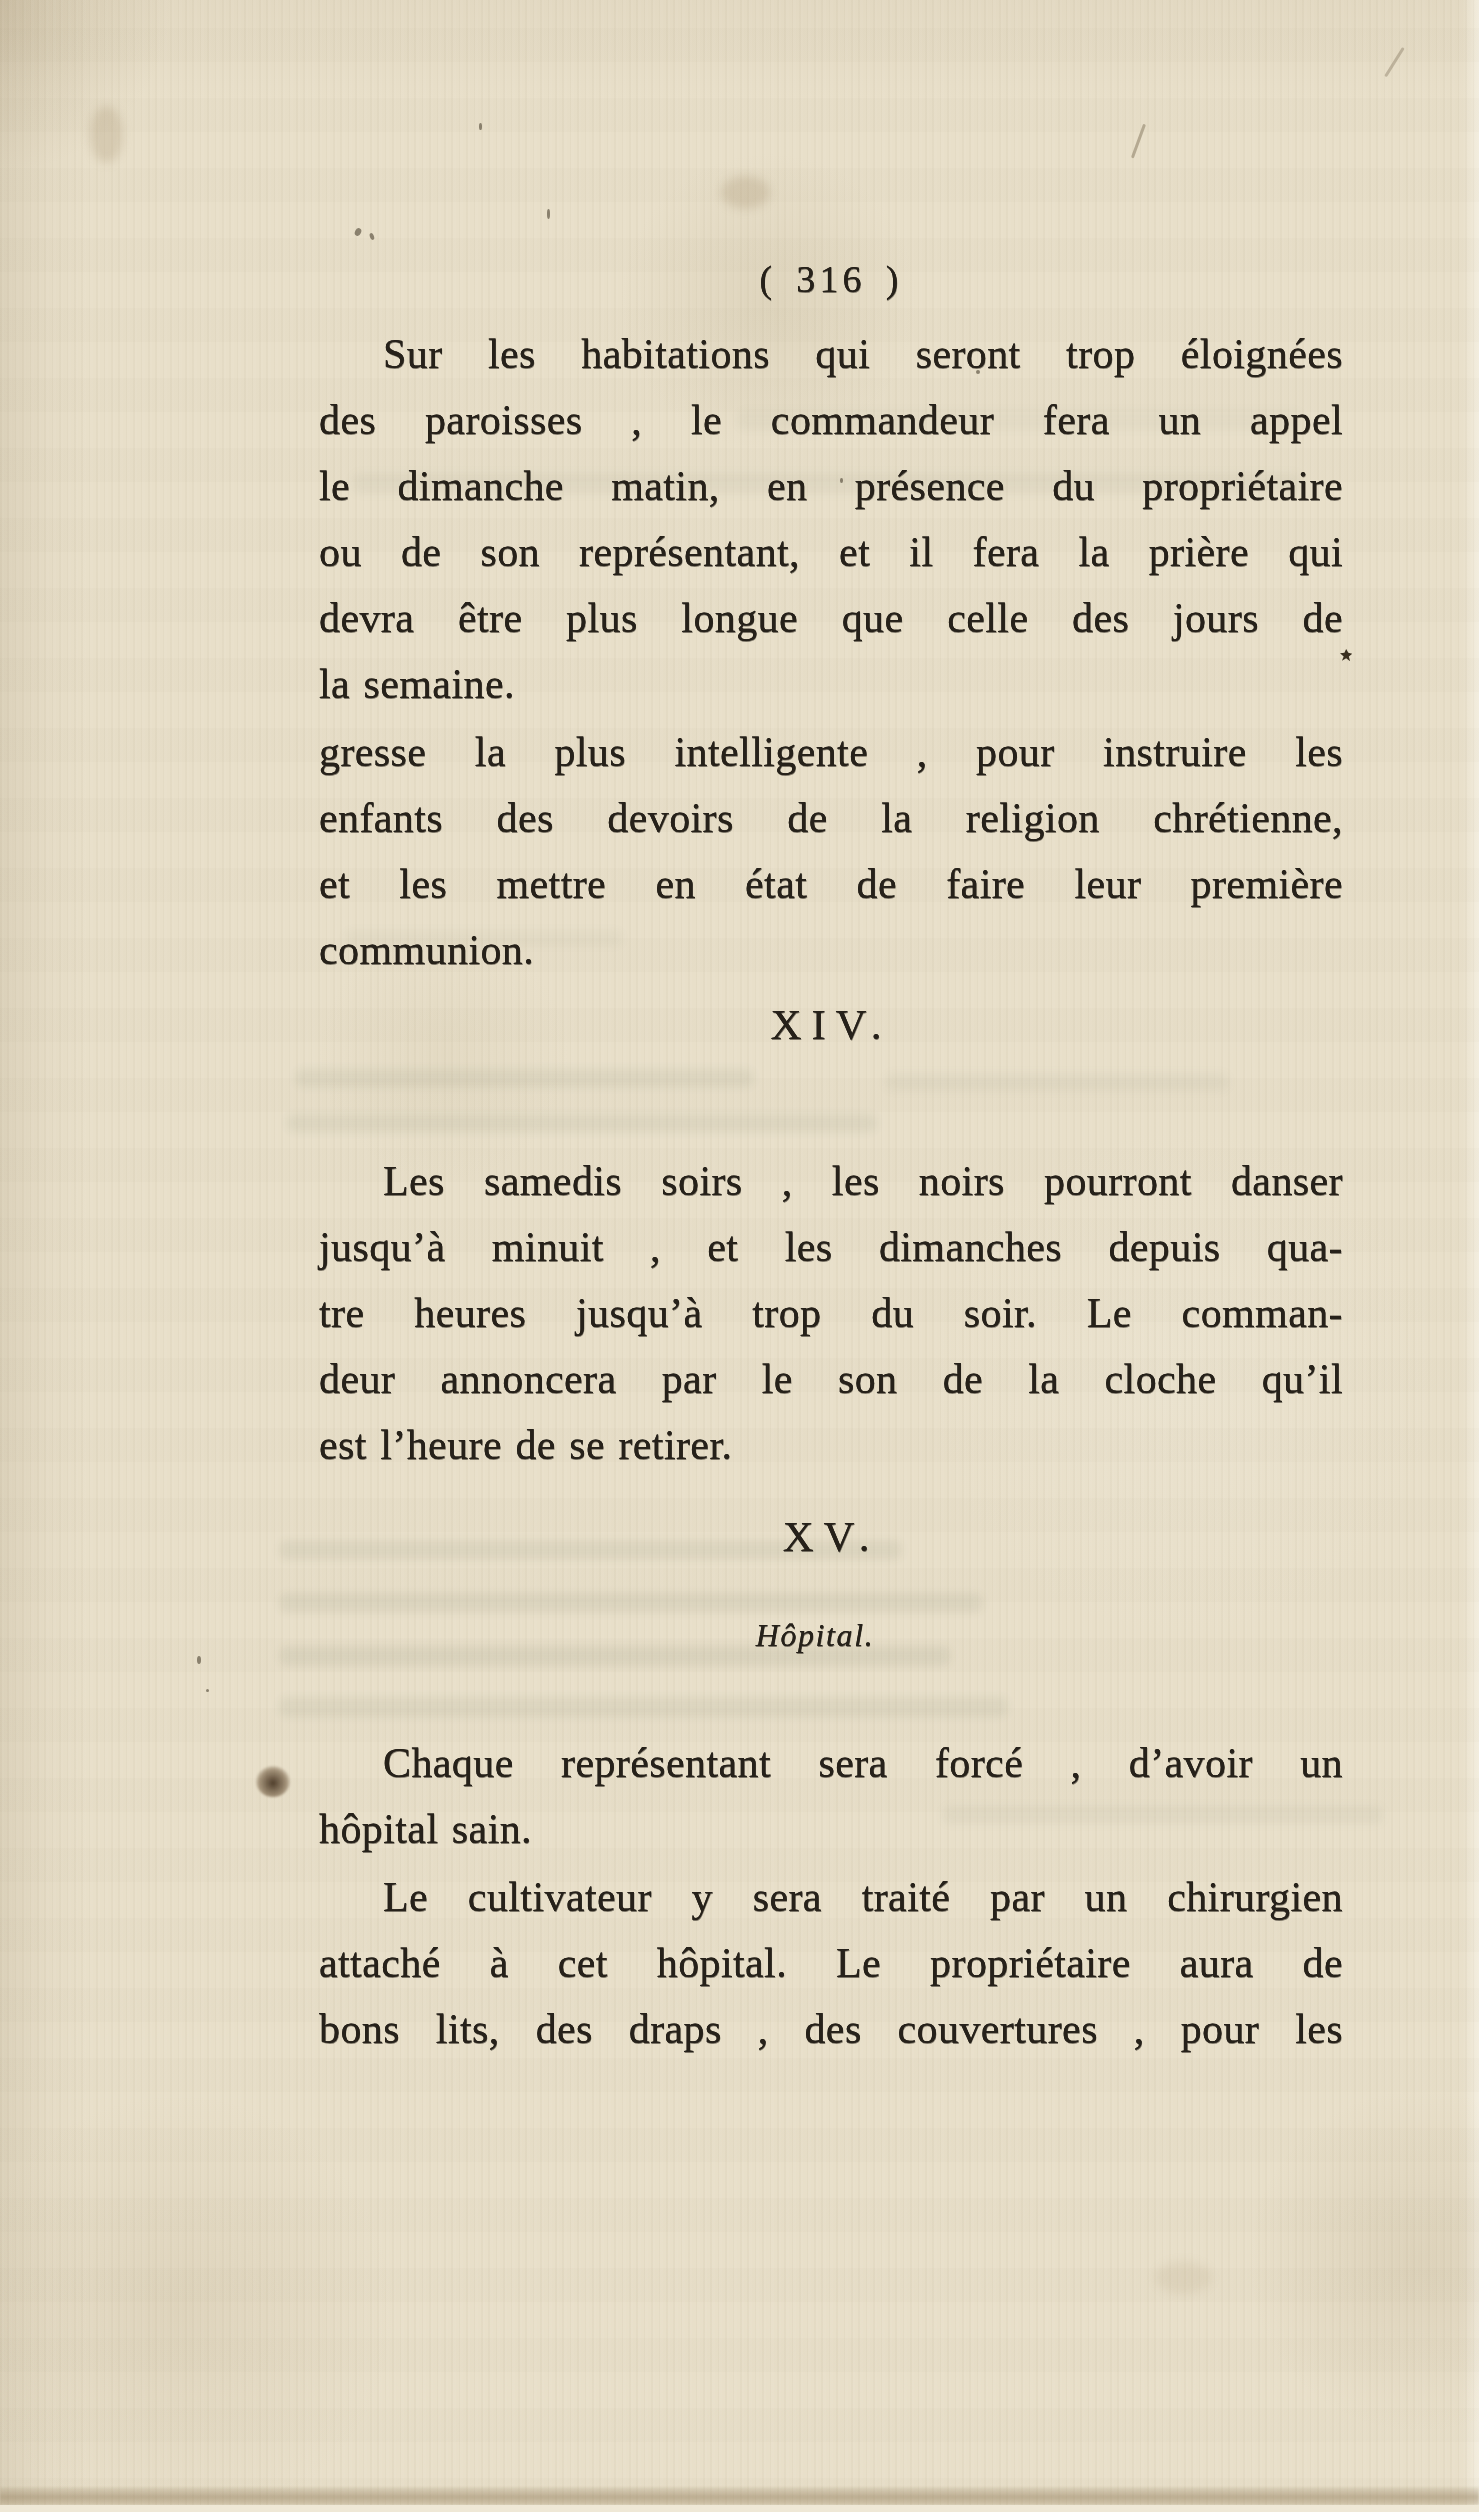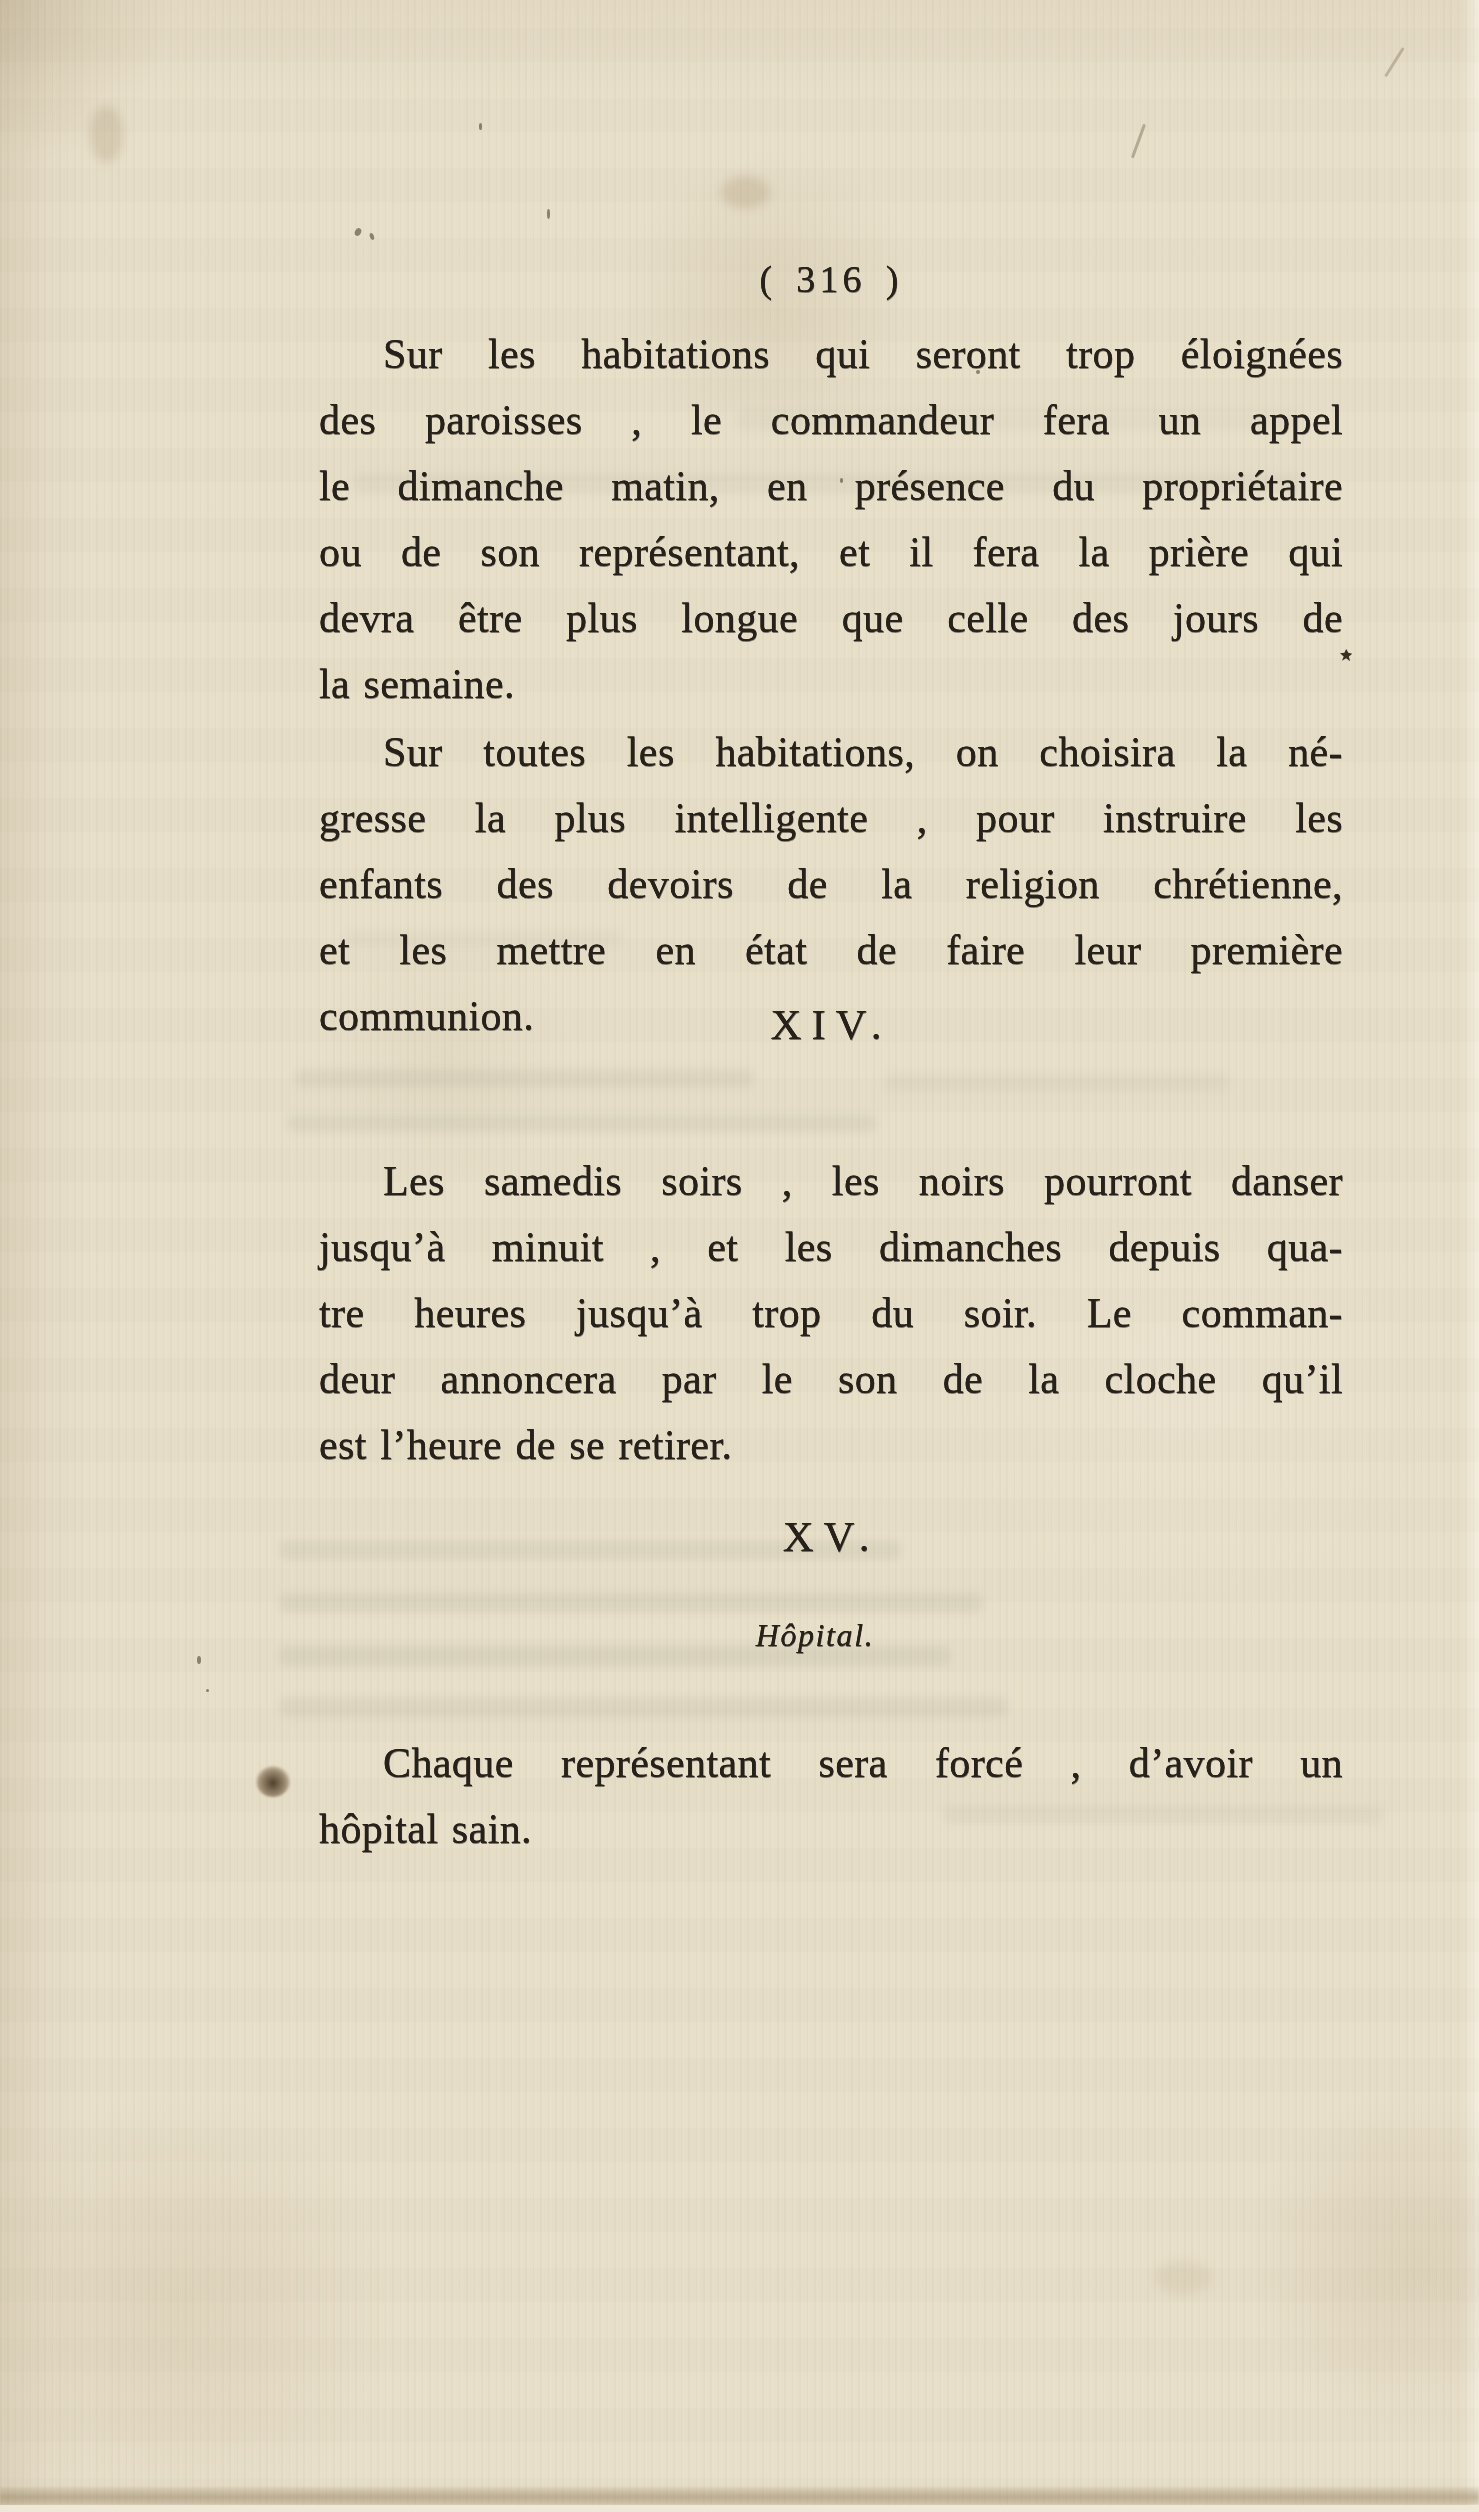--- a/index.html
+++ b/index.html
@@ -103,21 +103,20 @@
   <div class="para p1">
     <div class="tline just indent ink">Sur les habitations qui seront trop éloignées</div>
     <div class="tline just ink">des paroisses , le commandeur fera un appel</div>
     <div class="tline just ink">le dimanche matin, en présence du propriétaire</div>
     <div class="tline just ink">ou de son représentant, et il fera la prière qui</div>
     <div class="tline just ink">devra être plus longue que celle des jours de</div>
     <div class="tline ink">la semaine.</div>
   </div>
 
   <div class="para p2">
-    <div class="tline just indent ink">Sur toutes les habitations, on choisira la né-</div>
     <div class="tline just ink">gresse la plus intelligente , pour instruire les</div>
     <div class="tline just ink">enfants des devoirs de la religion chrétienne,</div>
     <div class="tline just ink">et les mettre en état de faire leur première</div>
     <div class="tline ink">communion.</div>
   </div>
 
   <div class="heading h14 ink">XIV.</div>
 
   <div class="para p3">
     <div class="tline just indent ink">Les samedis soirs , les noirs pourront danser</div>
@@ -128,20 +127,25 @@
   </div>
 
   <div class="heading h15 ink">XV.</div>
   <div class="hopital ink">Hôpital.</div>
 
   <div class="para p4">
     <div class="tline just indent ink">Chaque représentant sera forcé , d’avoir un</div>
     <div class="tline ink">hôpital sain.</div>
   </div>
 
+  <div class="para p5">
+    <div class="tline just indent ink">Le cultivateur y sera traité par un chirurgien</div>
+    <div class="tline just ink">attaché à cet hôpital. Le propriétaire aura de</div>
+    <div class="tline just ink">bons lits, des draps , des couvertures , pour les</div>
+  </div>
 
   <div class="blob"></div>
   <div class="speck-star"></div>
   <div class="smudge" style="left:721px;top:176px;width:49px;height:33px;"></div>
   <div class="smudge" style="left:90px;top:106px;width:33px;height:57px;"></div>
   <div class="smudge" style="left:1155px;top:2261px;width:57px;height:33px;opacity:.5"></div>
   <div class="streak" style="left:1137px;top:123px;width:2.5px;height:36px;transform:rotate(20deg);"></div>
   <div class="streak" style="left:1393px;top:45px;width:2.5px;height:34px;transform:rotate(32deg);opacity:.8"></div>
   <div class="fleck" style="left:479px;top:123px;width:3.3px;height:7.4px;"></div>
   <div class="fleck" style="left:547px;top:209px;width:3.3px;height:9.8px;"></div>

